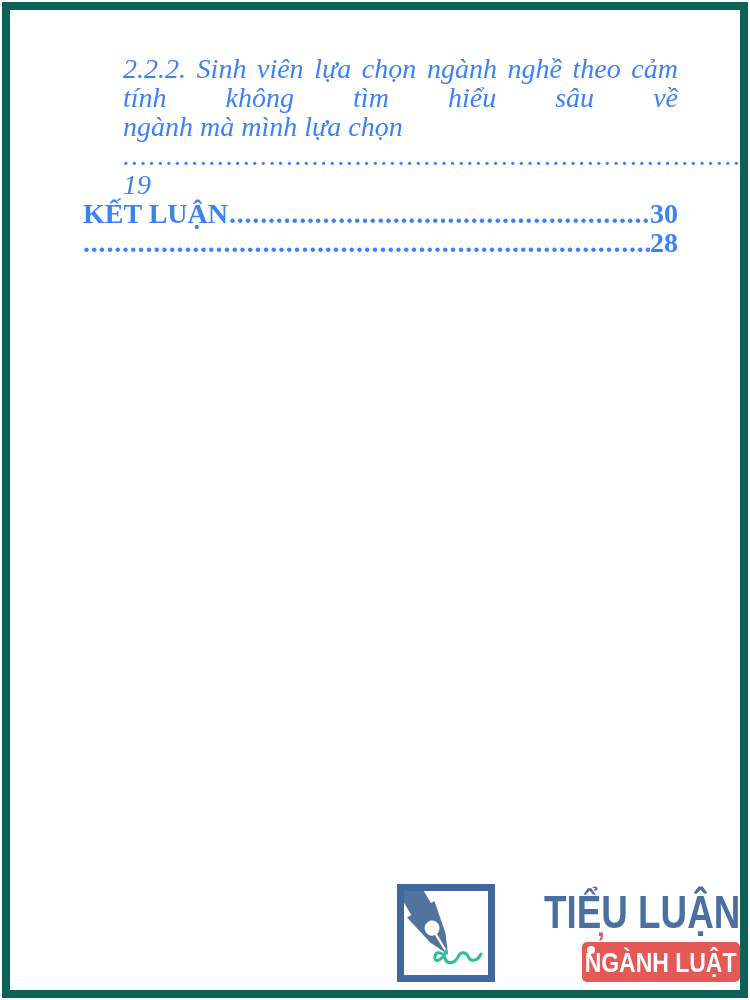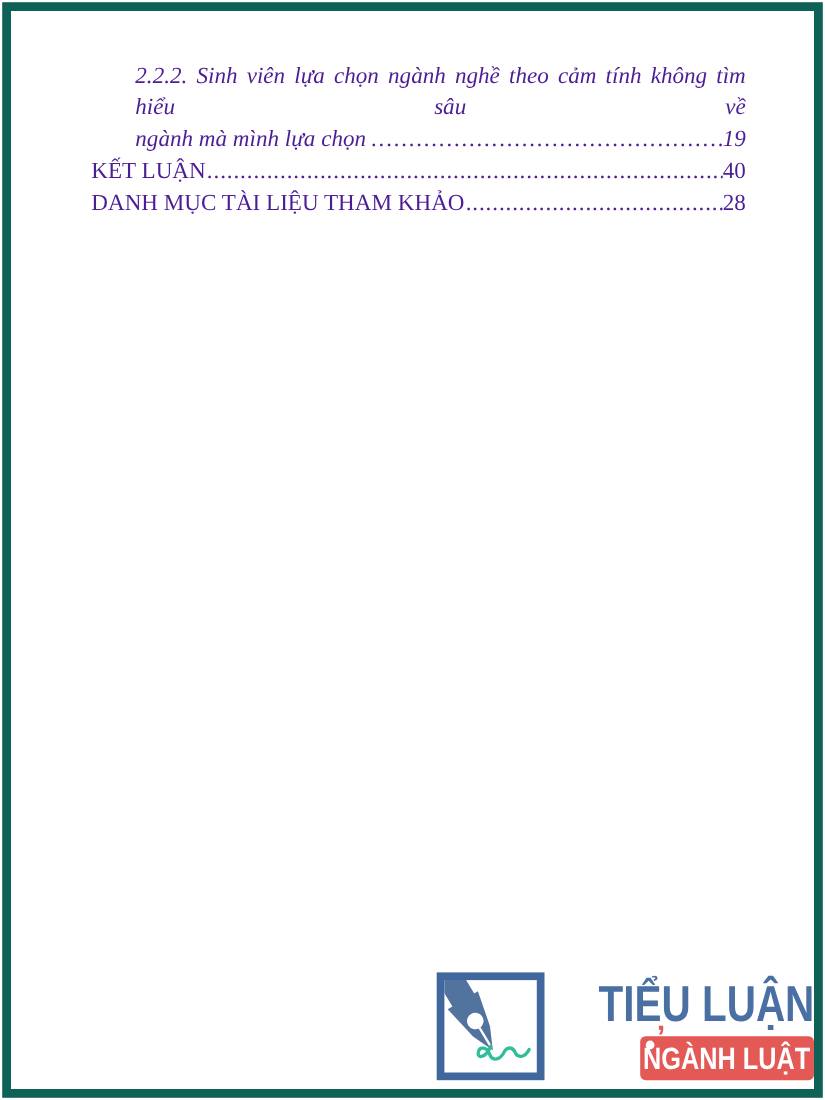--- a/index.html
+++ b/index.html
@@ -23,38 +23,38 @@
     height: 100%;
     background: #ffffff;
     overflow: hidden;
   }
   
   .toc {
     position: absolute;
     left: 73px;   
     top: 44px;
     width: 595px;
-    font-size: 21px;
+    font-size: 28px;
     line-height: 29px;
-    color: #4c1d95;
+    color: #3b82f6;
   }
   .toc-line { width: 100%; }
   .toc-line.italic { font-style: italic; }
-  .toc-line.bold { font-weight: normal; }
+  .toc-line.bold { font-weight: bold; }
   .toc-line.justified {
     padding-left: 40px;
     box-sizing: border-box;
     text-align: justify;
     text-align-last: justify;
   }
   .flexline {
     display: flex;
     align-items: baseline;
   }
-  .flexline.indented { padding-left: 40px; box-sizing: border-box; }
+  .flexline.indented { padding-left: 40px; box-sizing: border-box; flex-direction: column; }
   .flexline .label { white-space: nowrap; flex: 0 0 auto; padding-right: 5px; }
   .flexline.bold .label { padding-right: 1px; }
   .dots {
     flex: 1 1 auto;
     overflow: hidden;
     white-space: nowrap;
     letter-spacing: 1.6px;
   }
   .bold .dots { letter-spacing: 0.8px; }
   .pagenum { flex: 0 0 auto; white-space: nowrap; }
@@ -143,25 +143,24 @@
 
       <div class="toc-line italic flexline indented">
         <span class="label">ngành mà mình lựa chọn</span>
         <span class="dots">........................................................................................................................................................................................</span>
         <span class="pagenum">19</span>
       </div>
 
       <div class="toc-line bold flexline">
         <span class="label">KẾT LUẬN</span>
         <span class="dots">........................................................................................................................................................................................</span>
-        <span class="pagenum">40</span>
+        <span class="pagenum">30</span>
       </div>
 
       <div class="toc-line bold flexline">
-        <span class="label">DANH MỤC TÀI LIỆU THAM KHẢO</span>
         <span class="dots">........................................................................................................................................................................................</span>
         <span class="pagenum">28</span>
       </div>
     </div>
 
     <div class="logo">
       <div class="logo-icon-frame">
         <svg viewBox="0 0 84 84" xmlns="http://www.w3.org/2000/svg">
           <g transform="rotate(-31 43 62)" fill="#53739f">
             <rect x="32" y="-52" width="23" height="64"></rect>

